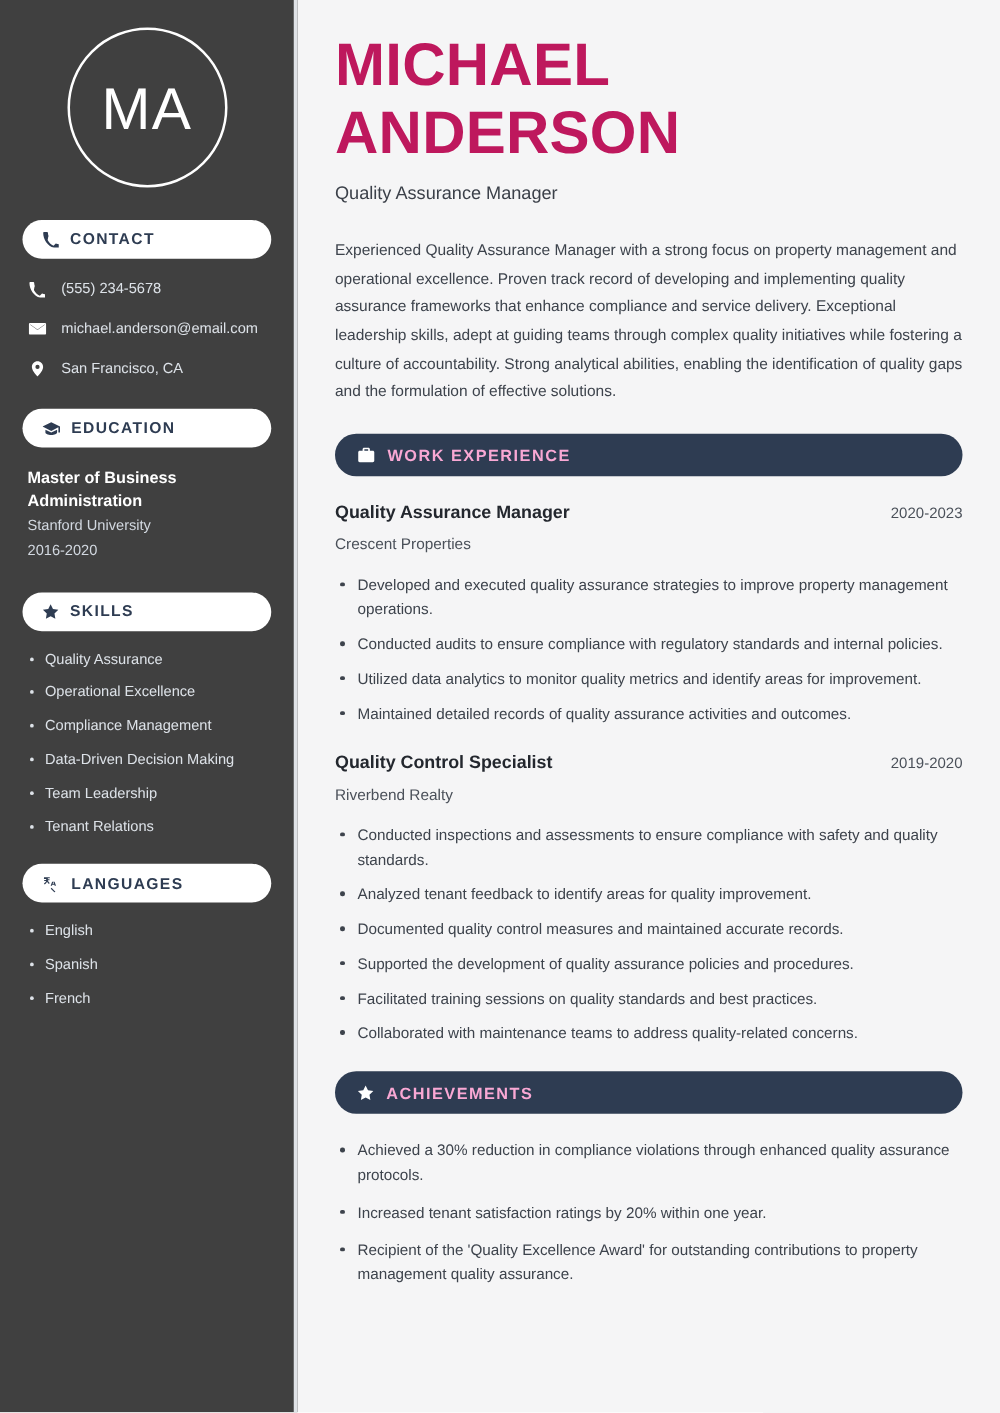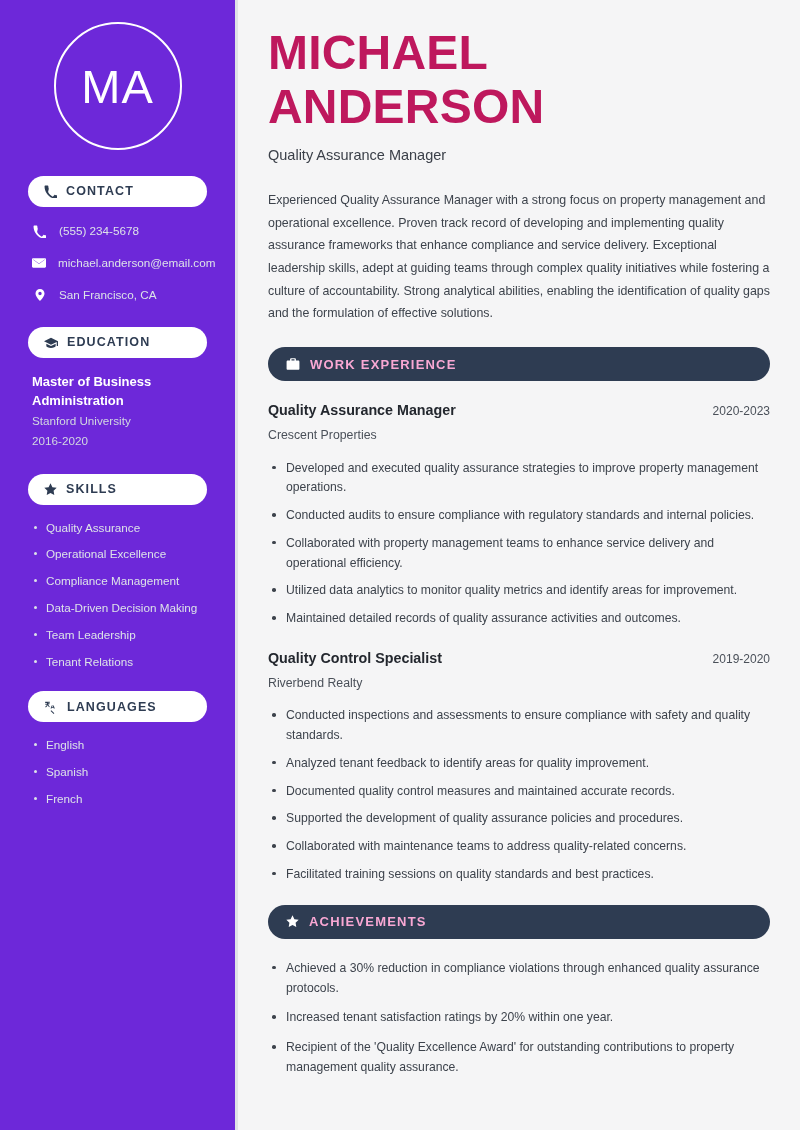--- a/index.html
+++ b/index.html
@@ -18,23 +18,23 @@
     height: 1130px;
     background: #f5f5f6;
     display: flex;
     overflow: hidden;
   }
 
   
   #sidebar {
     width: 238px;
     flex: 0 0 238px;
-    background: #6d28d9;
+    background: #404040;
     border-right: 3px solid #dfe2e6;
-    padding: 0 28px;
+    padding: 0 18px;
     position: relative;
   }
 
   .avatar-wrap {
     display: flex;
     justify-content: center;
     margin-top: 22px;
     margin-bottom: 26px;
   }
   .avatar-circle {
@@ -355,38 +355,37 @@
     <div id="jobs-container">
         <div class="job">
           <div class="job-head">
             <div class="job-role">Quality Assurance Manager</div>
             <div class="job-dates">2020-2023</div>
           </div>
           <div class="job-company">Crescent Properties</div>
           <ul class="main-list">
             <li>Developed and executed quality assurance strategies to improve property management operations.</li>
             <li>Conducted audits to ensure compliance with regulatory standards and internal policies.</li>
-            <li>Collaborated with property management teams to enhance service delivery and operational efficiency.</li>
             <li>Utilized data analytics to monitor quality metrics and identify areas for improvement.</li>
             <li>Maintained detailed records of quality assurance activities and outcomes.</li>
           </ul>
         </div>
         <div class="job">
           <div class="job-head">
             <div class="job-role">Quality Control Specialist</div>
             <div class="job-dates">2019-2020</div>
           </div>
           <div class="job-company">Riverbend Realty</div>
           <ul class="main-list">
             <li>Conducted inspections and assessments to ensure compliance with safety and quality standards.</li>
             <li>Analyzed tenant feedback to identify areas for quality improvement.</li>
             <li>Documented quality control measures and maintained accurate records.</li>
             <li>Supported the development of quality assurance policies and procedures.</li>
+            <li>Facilitated training sessions on quality standards and best practices.</li>
             <li>Collaborated with maintenance teams to address quality-related concerns.</li>
-            <li>Facilitated training sessions on quality standards and best practices.</li>
           </ul>
         </div>
       </div>
 
     <div class="dark-pill section-gap">
       <span>
         <svg width="13" height="13" viewBox="0 0 24 24">
             <path d="M12 .6l3.5 7.1 7.9 1.1-5.7 5.6 1.3 7.8L12 18.5l-7 3.7 1.3-7.8L.6 8.8l7.9-1.1L12 .6z"></path>
           </svg>
       </span>

